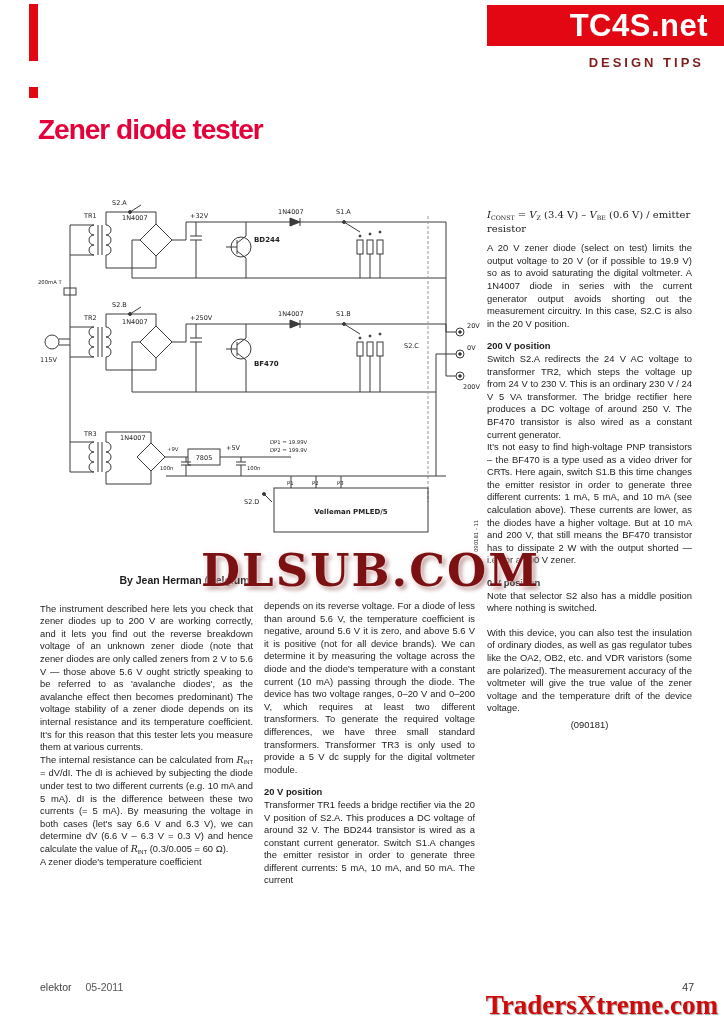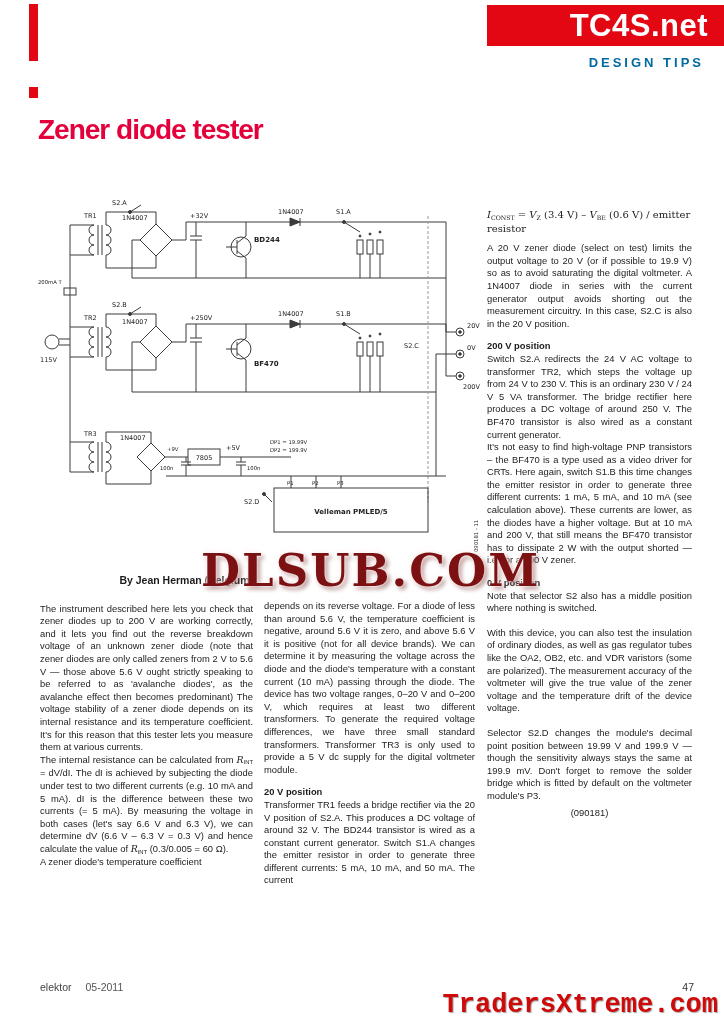--- a/index.html
+++ b/index.html
@@ -9,21 +9,21 @@
     font-family:"Liberation Sans",sans-serif;
   }
   .red-bar{position:absolute;left:29px;top:4px;width:9px;height:57px;background:#e30613;}
   .red-sq{position:absolute;left:29px;top:87px;width:9px;height:11px;background:#e30613;}
   .masthead{
     position:absolute;left:487px;right:0;top:5px;height:41px;background:#e30613;
     color:#fff;font-weight:bold;font-size:31px;text-align:right;
     padding:3px 16px 0 0;box-sizing:border-box;letter-spacing:0.5px;
   }
   .tagline{
-    position:absolute;top:55px;right:20px;color:#0369a1;
+    position:absolute;top:55px;right:20px;color:#7f1d1d;
     font-size:13px;letter-spacing:3px;font-weight:600;
   }
   .title{
     position:absolute;left:38px;top:114px;margin:0;
     font-size:28px;font-weight:bold;color:#e4003a;letter-spacing:-1px;
   }
   .schematic{position:absolute;left:36px;top:192px;width:446px;height:372px;}
   .sch line,.sch path,.sch polygon,.sch rect,.sch circle{stroke:#3b3b3b;fill:none;stroke-width:1;}
   .sch text{stroke:none;fill:#222;font-size:6.5px;font-family:"DejaVu Sans",sans-serif;}
   .sch .t5{font-size:5.3px;}
@@ -48,21 +48,21 @@
   .col h3{font-size:9.4px;margin:10px 0 0 0;}
   .formula{margin:7px 0 !important;font-family:"DejaVu Serif",serif;font-size:10px;text-align:left;}
   .formula i,.col i{font-style:italic;font-family:"DejaVu Serif",serif;}
   sub{font-size:0.62em;vertical-align:baseline;position:relative;top:0.3em;}
   .ref{text-align:center;margin-top:4px !important;}
   .footer-left{position:absolute;left:40px;top:981px;font-size:10.5px;color:#444;}
   .footer-left .issue{margin-left:14px;color:#555;}
   .page-num{position:absolute;right:30px;top:981px;font-size:10.5px;color:#333;}
   .wm-bottom{
     position:absolute;right:6px;top:990px;
-    font-family:Liberation Mono, monospace;font-weight:bold;font-size:27px;
+    font-family:Liberation Serif, serif;font-weight:bold;font-size:27px;
     color:#cf0a0a;text-shadow:1px 1px 1px rgba(0,0,0,0.35);z-index:5;
   }
 </style>
 </head>
 <body>
 
 <div class="page">
 
   <div class="red-bar"></div>
   <div class="red-sq"></div>
@@ -335,21 +335,20 @@
 
   <div class="col" id="col3">
     <p class="formula"><i>I</i><sub>CONST</sub> = <i>V</i><sub>Z</sub> (3.4 V) – <i>V</i><sub>BE</sub> (0.6 V) / emitter resistor</p>
     <p>A 20 V zener diode (select on test) limits the output voltage to 20 V (or if possible to 19.9 V) so as to avoid saturating the digital voltmeter. A 1N4007 diode in series with the current generator output avoids shorting out the measurement circuitry. In this case, S2.C is also in the 20 V position.</p>
     <h3>200 V position</h3>
     <p>Switch S2.A redirects the 24 V AC voltage to transformer TR2, which steps the voltage up from 24 V to 230 V. This is an ordinary 230 V / 24 V 5 VA transformer. The bridge rectifier here produces a DC voltage of around 250 V. The BF470 transistor is also wired as a constant current generator.</p>
     <p>It's not easy to find high-voltage PNP transistors – the BF470 is a type used as a video driver for CRTs. Here again, switch S1.B this time changes the emitter resistor in order to generate three different currents: 1 mA, 5 mA, and 10 mA (see calculation above). These currents are lower, as the diodes have a higher voltage. But at 10 mA and 200 V, that still means the BF470 transistor has to dissipate 2 W with the output shorted — i.e. for a 200 V zener.</p>
     <h3>0 V position</h3>
     <p>Note that selector S2 also has a middle position where nothing is switched.</p>
     <p class="gap">With this device, you can also test the insulation of ordinary diodes, as well as gas regulator tubes like the OA2, OB2, etc. and VDR varistors (some are polarized). The measurement accuracy of the voltmeter will give the true value of the zener voltage and the temperature drift of the device voltage.</p>
-    <p class="gap">Selector S2.D changes the module's decimal point position between 19.99 V and 199.9 V — though the sensitivity always stays the same at 199.9 mV. Don't forget to remove the solder bridge which is fitted by default on the voltmeter module's P3.</p>
     <p class="ref">(090181)</p>
   </div>
 
   <div class="footer-left">
     <span>elektor</span><span class="issue">05-2011</span>
   </div>
   <div class="page-num">47</div>
 
   <div class="wm-bottom">TradersXtreme.com</div>
 

